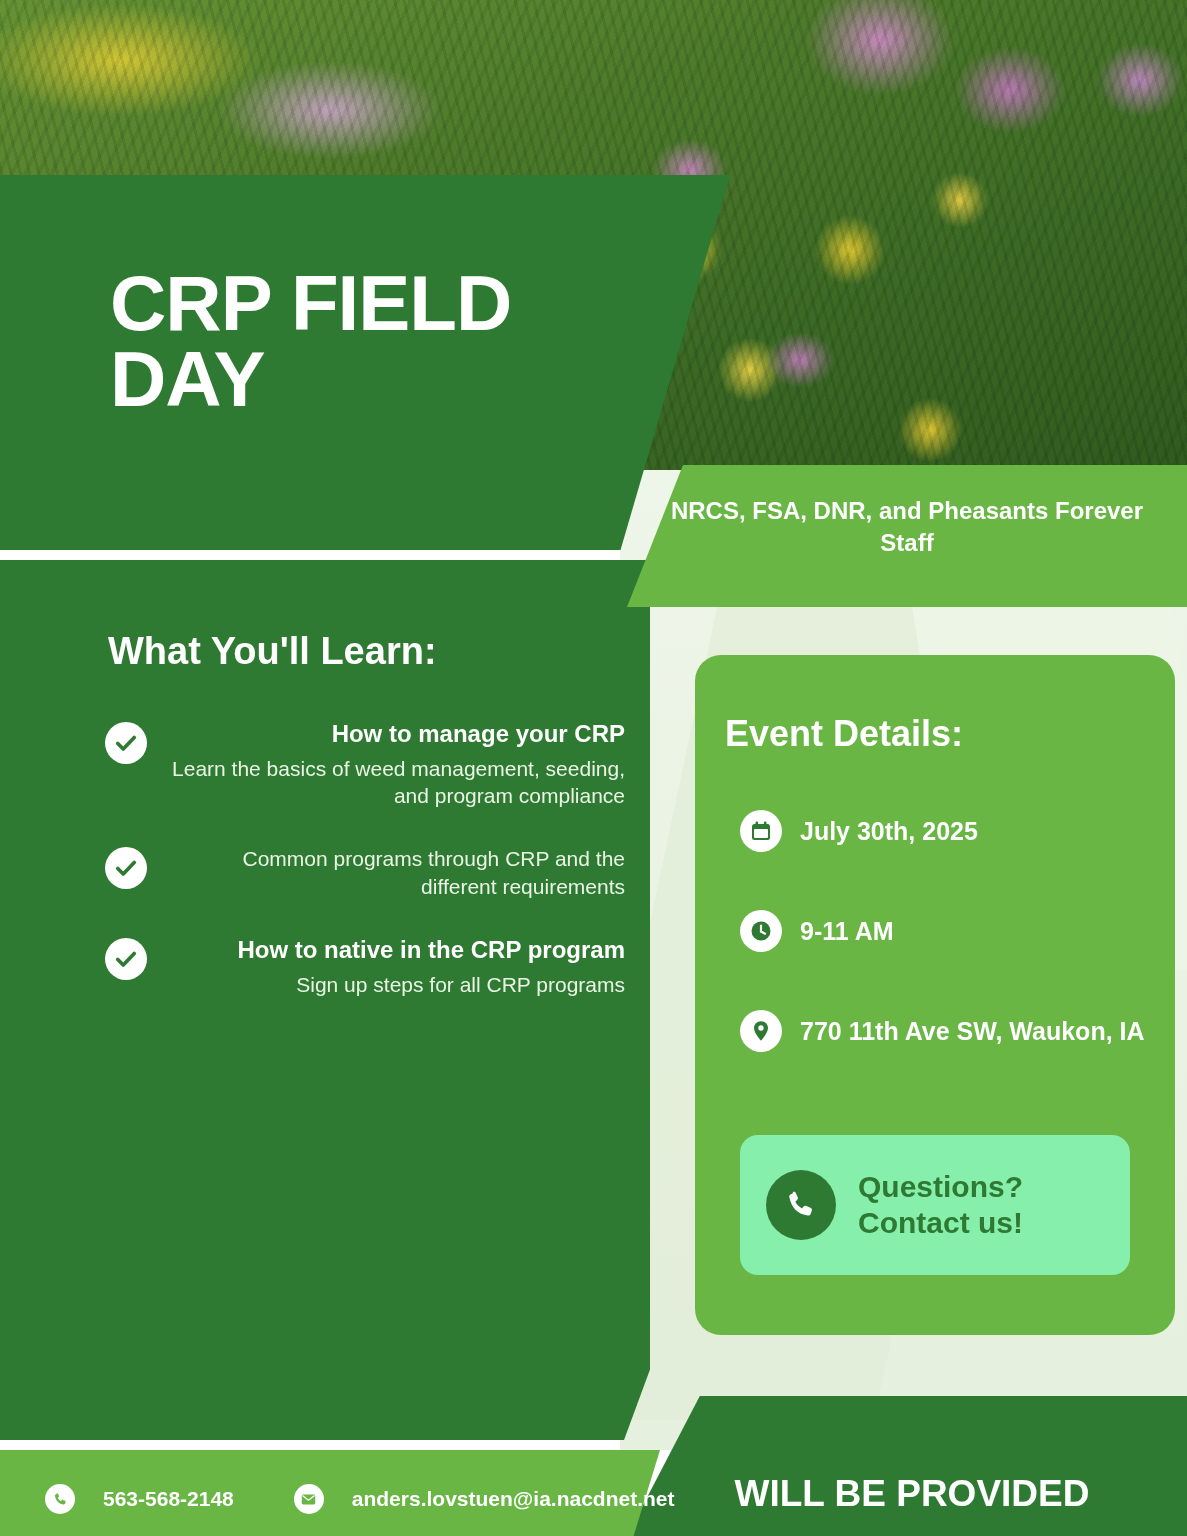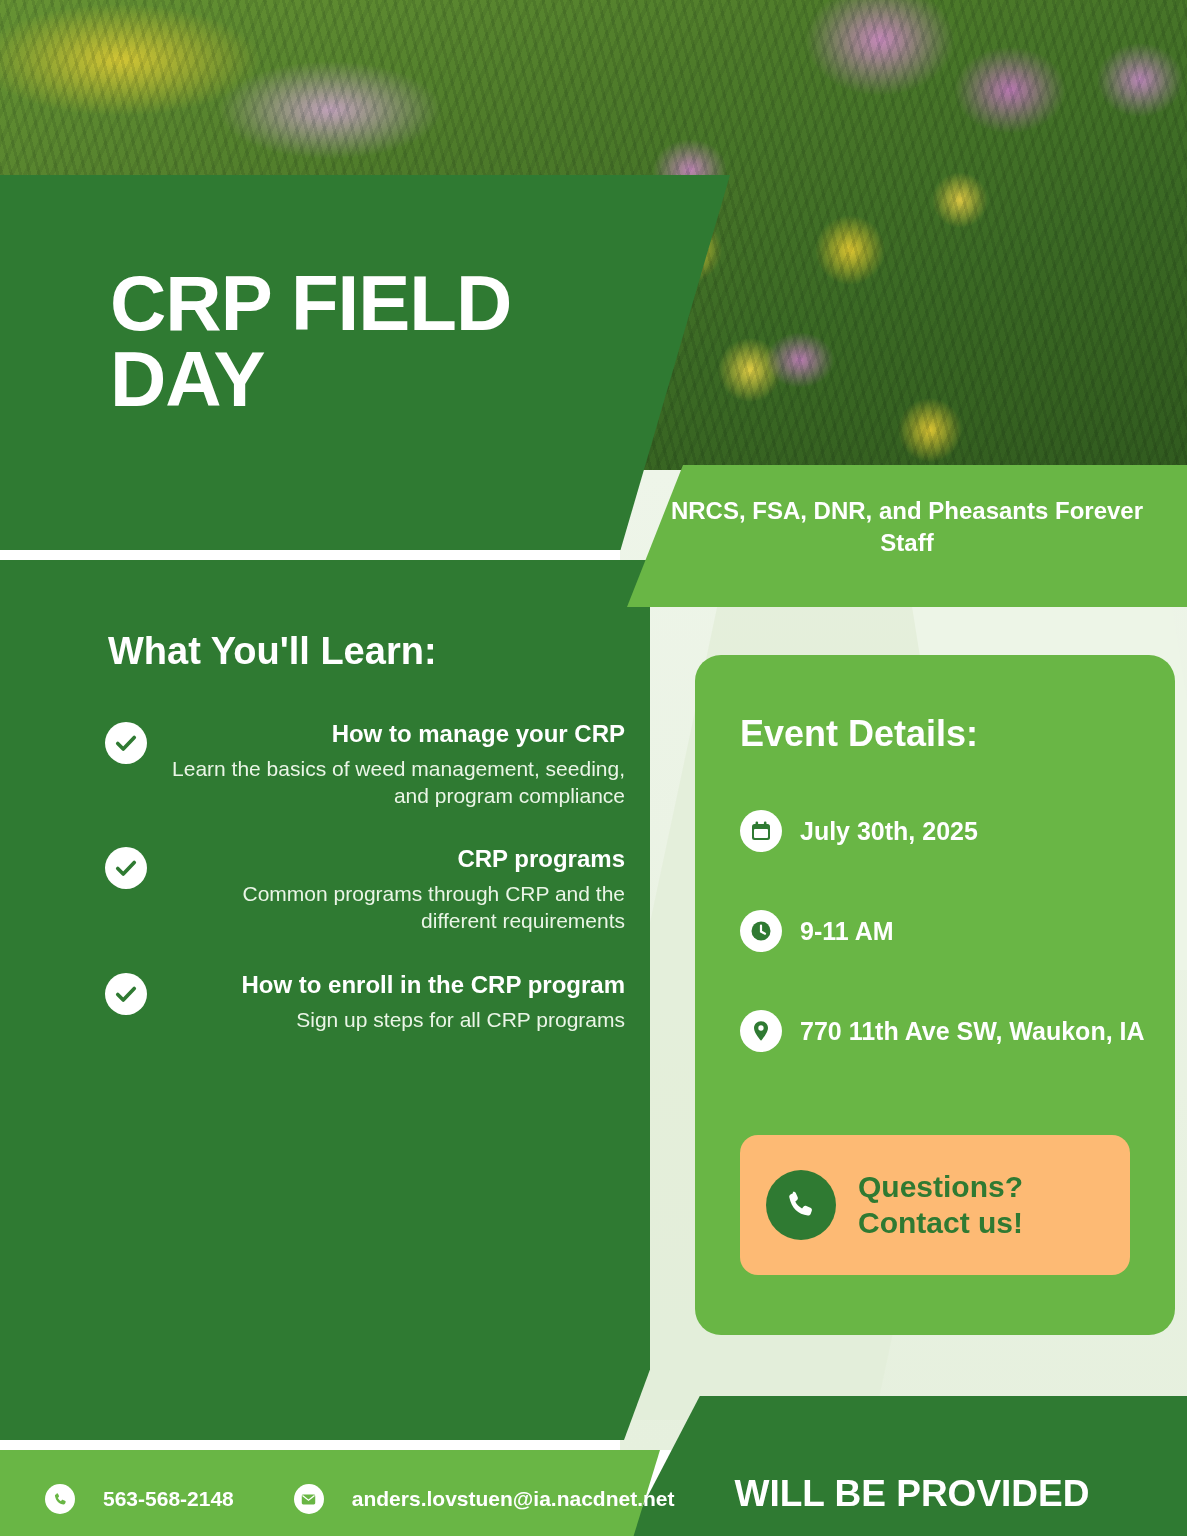--- a/index.html
+++ b/index.html
@@ -134,21 +134,21 @@
 
   
   .details-card {
     position: absolute; left: 695px; top: 655px;
     width: 480px; height: 680px;
     background: #69b645;
     border-radius: 26px;
     z-index: 5;
   }
   .details-title {
-    position: absolute; left: 45px; top: 58px;
+    position: absolute; left: 30px; top: 58px;
     color: #ffffff; font-size: 36px; font-weight: bold;
   }
   .detail-row {
     position: absolute; left: 45px;
     display: flex; align-items: flex-start; gap: 18px;
   }
   .detail-row.r1 { top: 155px; }
   .detail-row.r2 { top: 255px; }
   .detail-row.r3 { top: 355px; }
   .dicon {
@@ -158,21 +158,21 @@
   }
   .dicon svg { width: 24px; height: 24px; }
   .dtext {
     color: #ffffff; font-size: 25px; font-weight: bold;
     line-height: 1.25; padding-top: 6px;
   }
 
   .contact-btn {
     position: absolute; left: 45px; top: 480px;
     width: 390px; height: 140px;
-    background: #fdba74;
+    background: #86efac;
     border-radius: 18px;
     display: flex; align-items: center; gap: 22px;
     padding: 0 26px;
   }
   .phone-circle {
     width: 70px; height: 70px; border-radius: 50%;
     background: #2f7a32; flex: 0 0 70px;
     display: flex; align-items: center; justify-content: center;
   }
   .phone-circle svg { width: 36px; height: 36px; }
@@ -250,31 +250,30 @@
       <div class="item-title">How to manage your CRP</div>
       <div class="item-desc">Learn the basics of weed management, seeding, and program compliance</div>
     </div>
 
     <div class="learn-item">
       <span class="check">
         <svg viewBox="0 0 24 24">
             <path d="M3 12.5l6 6L21 6" fill="none" stroke="#2f7a32" stroke-width="4" stroke-linecap="round" stroke-linejoin="round"></path>
           </svg>
       </span>
-      <div class="item-title">CRP programs</div>
       <div class="item-desc">Common programs through CRP and the different requirements</div>
     </div>
 
     <div class="learn-item">
       <span class="check">
         <svg viewBox="0 0 24 24">
             <path d="M3 12.5l6 6L21 6" fill="none" stroke="#2f7a32" stroke-width="4" stroke-linecap="round" stroke-linejoin="round"></path>
           </svg>
       </span>
-      <div class="item-title">How to enroll in the CRP program</div>
+      <div class="item-title">How to native in the CRP program</div>
       <div class="item-desc">Sign up steps for all CRP programs</div>
     </div>
 
 
   </div>
 
   <div class="details-card">
     <div class="details-title">Event Details:</div>
 
     <div class="detail-row r1">

